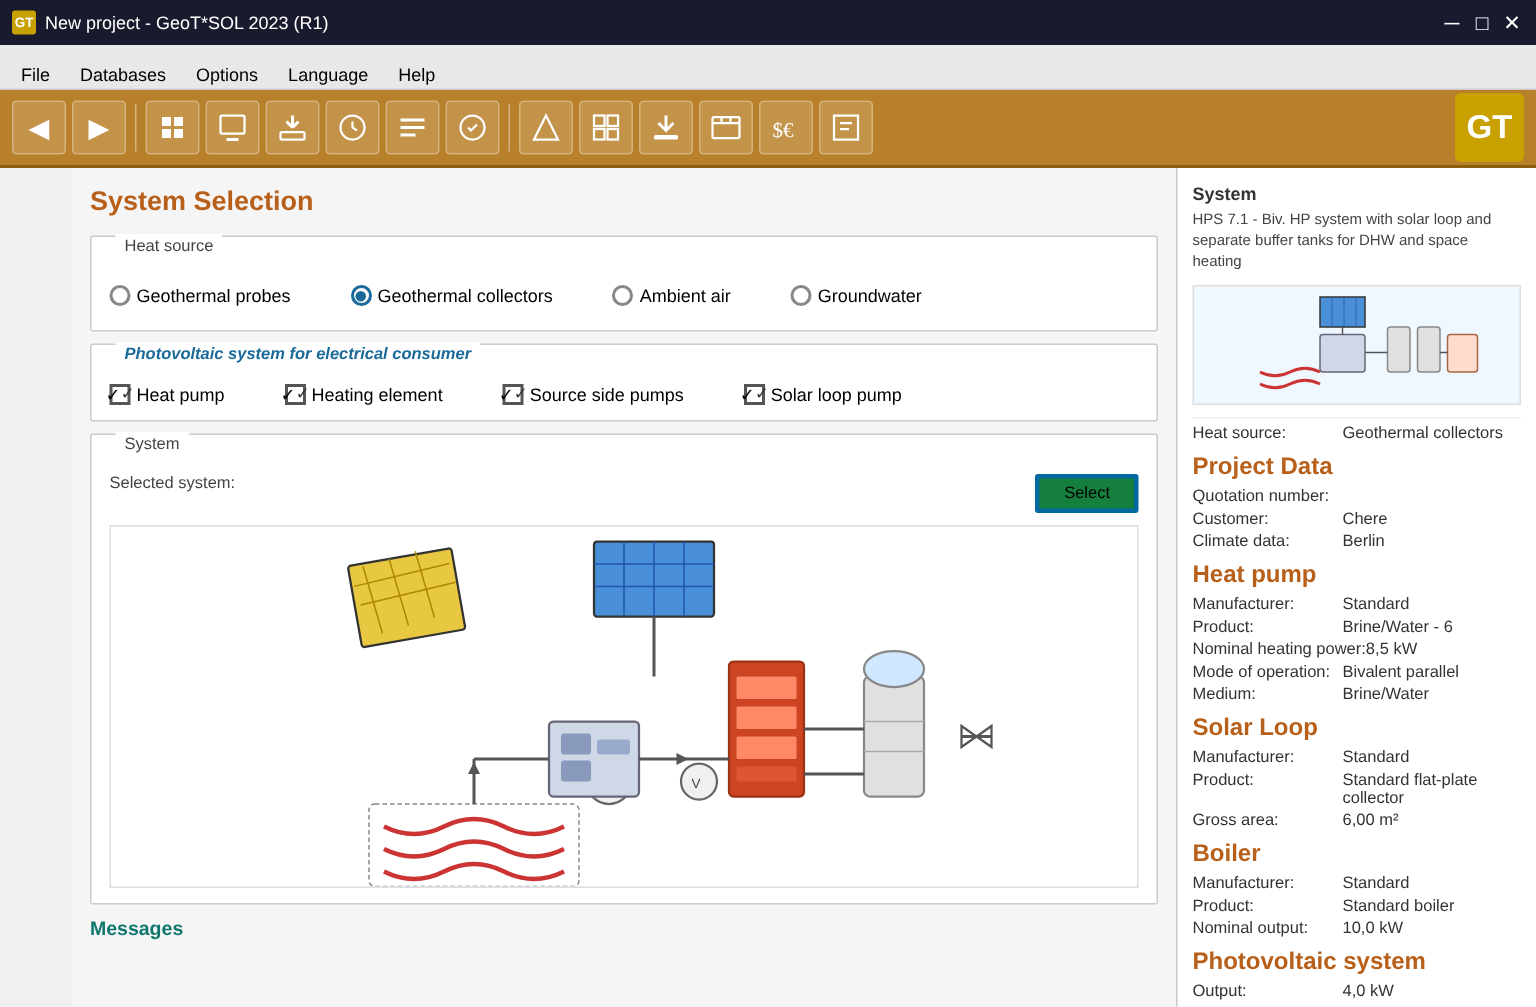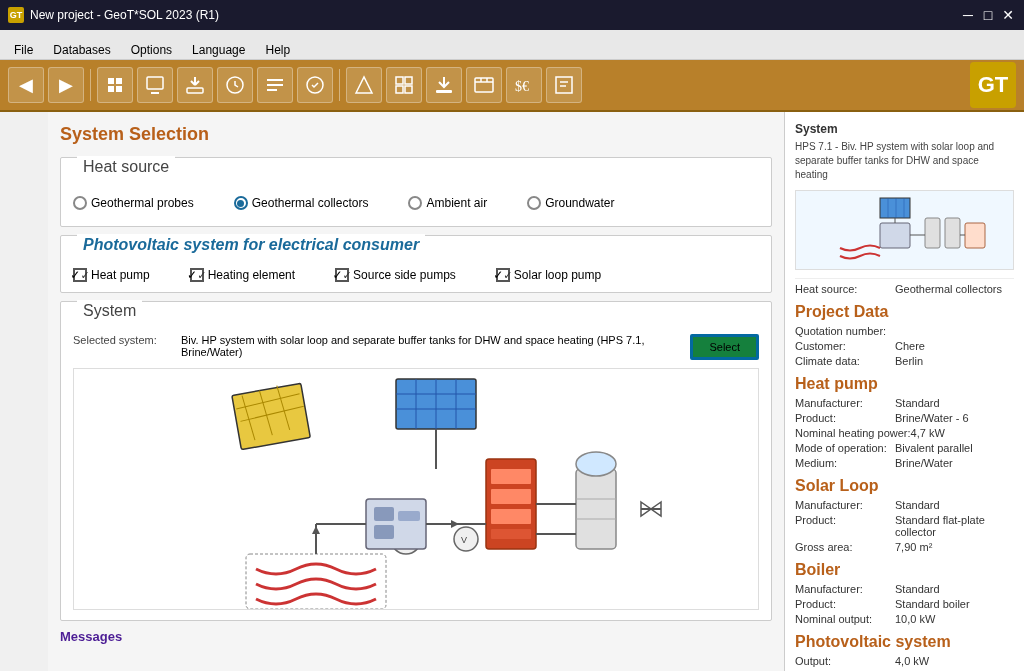--- a/index.html
+++ b/index.html
@@ -24,21 +24,21 @@
 
     
     .main-content { display: flex; height: calc(671px - 30px - 24px - 52px); }
 
     
     .left-panel { flex: 1; background: #f5f5f5; padding: 12px; overflow-y: auto; margin-left: 48px; }
     .page-title { font-size: 18px; font-weight: bold; color: #b8601a; margin-bottom: 12px; }
 
     
     .section-box { border: 1px solid #ccc; background: white; margin-bottom: 8px; border-radius: 2px; }
-    .section-label { font-size: 16px; color: #444; padding: 2px 6px; background: white; position: relative; top: -8px; left: 8px; display: inline-block; }
+    .section-label { font-size: 11px; color: #444; padding: 2px 6px; background: white; position: relative; top: -8px; left: 8px; display: inline-block; }
     .section-inner { padding: 4px 12px 10px 12px; }
 
     
     .heat-source-row { display: flex; align-items: center; gap: 40px; padding: 6px 0; }
     .radio-item { display: flex; align-items: center; gap: 4px; cursor: pointer; }
     .radio-circle { width: 14px; height: 14px; border-radius: 50%; border: 2px solid #888; display: flex; align-items: center; justify-content: center; }
     .radio-circle.checked { border-color: #1a6a9a; }
     .radio-circle.checked::after { content: ''; width: 7px; height: 7px; background: #1a6a9a; border-radius: 50%; }
     .checkbox-row { display: flex; align-items: center; gap: 40px; }
     .check-item { display: flex; align-items: center; gap: 4px; cursor: pointer; }
@@ -51,21 +51,21 @@
     .system-label-row { display: flex; gap: 8px; align-items: flex-start; }
     .system-label-text { font-size: 11px; color: #444; min-width: 100px; }
     .system-value { font-size: 11px; }
     .select-btn { padding: 4px 16px; background: #15803d; border: 3px solid #0369a1; border-radius: 2px; cursor: pointer; font-size: 11px; }
 
     
     .diagram-area { background: white; border: 1px solid #ddd; min-height: 240px; display: flex; align-items: center; justify-content: center; position: relative; overflow: hidden; }
     .diagram-svg { width: 100%; height: 240px; }
 
     
-    .messages-label { color: #4c1d95; font-size: 13px; font-weight: bold; margin-top: 8px; }
+    .messages-label { color: #0f766e; font-size: 13px; font-weight: bold; margin-top: 8px; }
 
     
     .right-panel { width: 240px; background: white; border-left: 1px solid #ccc; padding: 10px; overflow-y: auto; font-size: 11px; }
     .right-section-title { font-size: 12px; font-weight: bold; color: #333; margin-bottom: 4px; }
     .right-system-desc { font-size: 10px; color: #444; margin-bottom: 8px; line-height: 1.4; }
     .right-thumbnail { width: 100%; height: 80px; background: #f0f8ff; border: 1px solid #ddd; margin-bottom: 8px; display: flex; align-items: center; justify-content: center; }
     .right-row { display: flex; margin-bottom: 3px; }
     .right-key { color: #333; min-width: 100px; flex-shrink: 0; }
     .right-val { color: #333; }
     .right-section-header { color: #b8601a; font-weight: bold; font-size: 16px; margin: 8px 0 4px 0; }
@@ -232,21 +232,20 @@
     </div>
 
     <div class="section-box">
       <div style="padding: 6px 8px 0 8px;">
         <span class="section-label">System</span>
       </div>
       <div class="section-inner">
         <div class="system-top">
           <div class="system-label-row">
             <span class="system-label-text">Selected system:</span>
-            <span class="system-value">Biv. HP system with solar loop and separate buffer tanks for DHW and space heating (HPS 7.1, Brine/Water)</span>
           </div>
           <button class="select-btn">Select</button>
         </div>
 
         <div class="diagram-area">
           <svg class="diagram-svg" viewBox="0 0 600 240" xmlns="http://www.w3.org/2000/svg">
 
             <rect x="280" y="10" width="80" height="50" rx="2" fill="#4a90d9" stroke="#333" stroke-width="1.5"></rect>
             <line x1="300" y1="10" x2="300" y2="60" stroke="#2255aa" stroke-width="1"></line>
             <line x1="320" y1="10" x2="320" y2="60" stroke="#2255aa" stroke-width="1"></line>
@@ -365,21 +364,21 @@
     <div class="right-row">
       <span class="right-key">Manufacturer:</span>
       <span class="right-val">Standard</span>
     </div>
     <div class="right-row">
       <span class="right-key">Product:</span>
       <span class="right-val">Brine/Water -  6</span>
     </div>
     <div class="right-row">
       <span class="right-key">Nominal heating power:</span>
-      <span class="right-val">4,7 kW</span>
+      <span class="right-val">8,5 kW</span>
     </div>
     <div class="right-row">
       <span class="right-key">Mode of operation:</span>
       <span class="right-val">Bivalent parallel</span>
     </div>
     <div class="right-row">
       <span class="right-key">Medium:</span>
       <span class="right-val">Brine/Water</span>
     </div>
 
@@ -388,21 +387,21 @@
     <div class="right-row">
       <span class="right-key">Manufacturer:</span>
       <span class="right-val">Standard</span>
     </div>
     <div class="right-row">
       <span class="right-key">Product:</span>
       <span class="right-val">Standard flat-plate collector</span>
     </div>
     <div class="right-row">
       <span class="right-key">Gross area:</span>
-      <span class="right-val">7,90 m²</span>
+      <span class="right-val">6,00 m²</span>
     </div>
 
     <div class="right-section-header">Boiler</div>
 
     <div class="right-row">
       <span class="right-key">Manufacturer:</span>
       <span class="right-val">Standard</span>
     </div>
     <div class="right-row">
       <span class="right-key">Product:</span>

